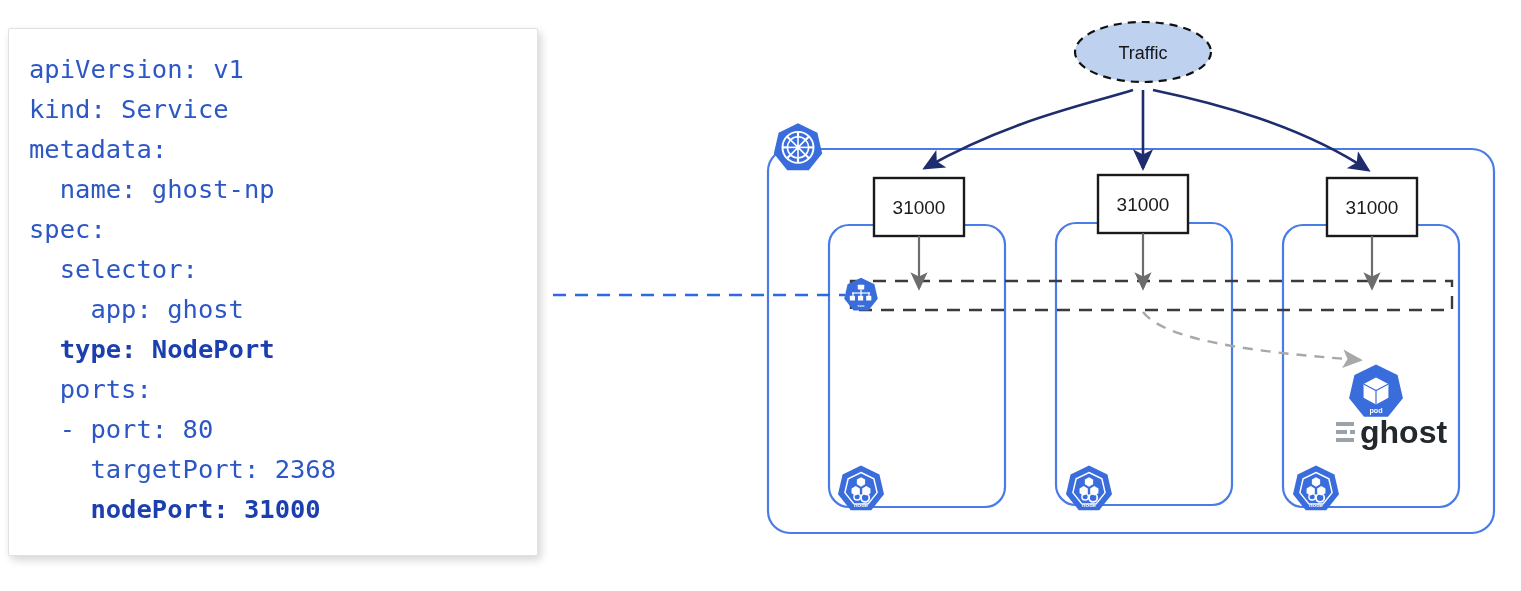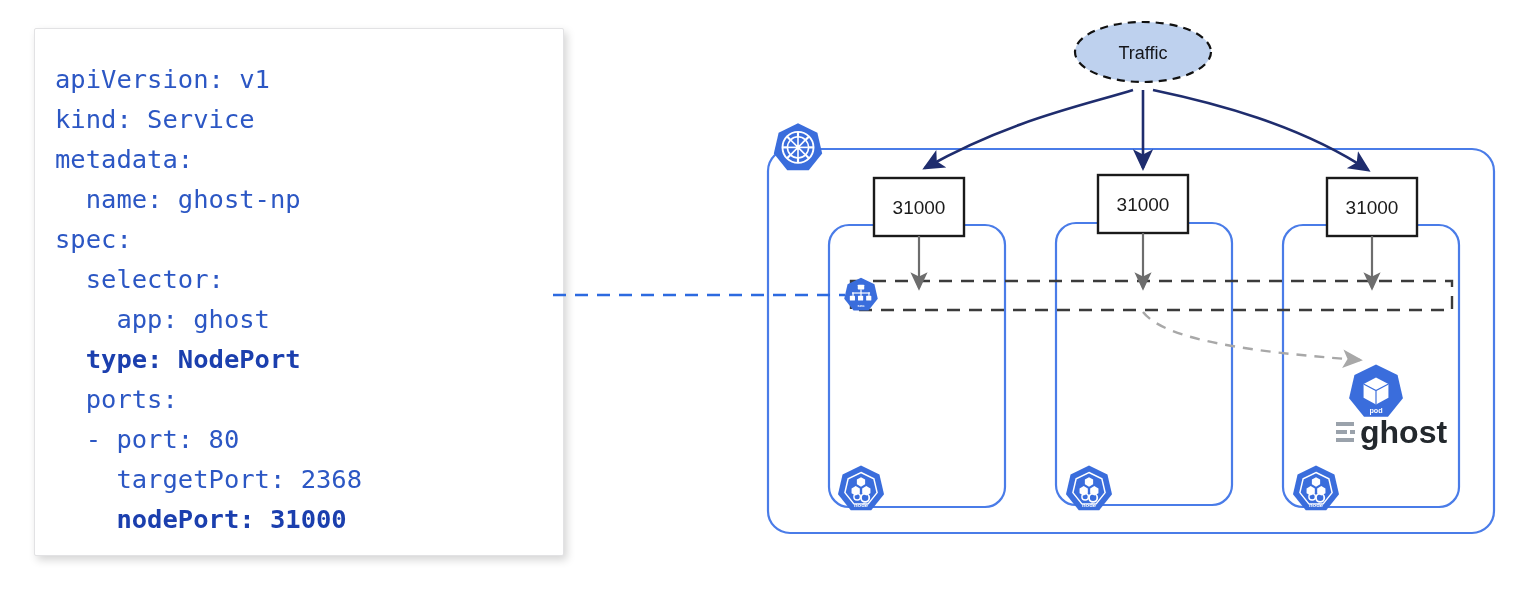--- a/index.html
+++ b/index.html
@@ -11,30 +11,30 @@
     width: 1521px;
     height: 591px;
     position: relative;
     overflow: hidden;
     font-family: "Liberation Sans", sans-serif;
   }
 
   
   #yaml-card {
     position: absolute;
-    left: 34px;
+    left: 8px;
     top: 28px;
     width: 530px;
     height: 528px;
     background: #ffffff;
     border: 1px solid #e2e2e4;
     border-radius: 2px;
     box-shadow: 3px 4px 9px rgba(0,0,0,0.17);
     box-sizing: border-box;
-    padding: 30px 0 0 20px;
+    padding: 20px 0 0 20px;
   }
   #yaml-code {
     margin: 0;
     font-family: "DejaVu Sans Mono", "Liberation Mono", monospace;
     font-size: 25.5px;
     line-height: 40px;
     color: #2c57c4;
     white-space: pre;
     letter-spacing: 0px;
   }

